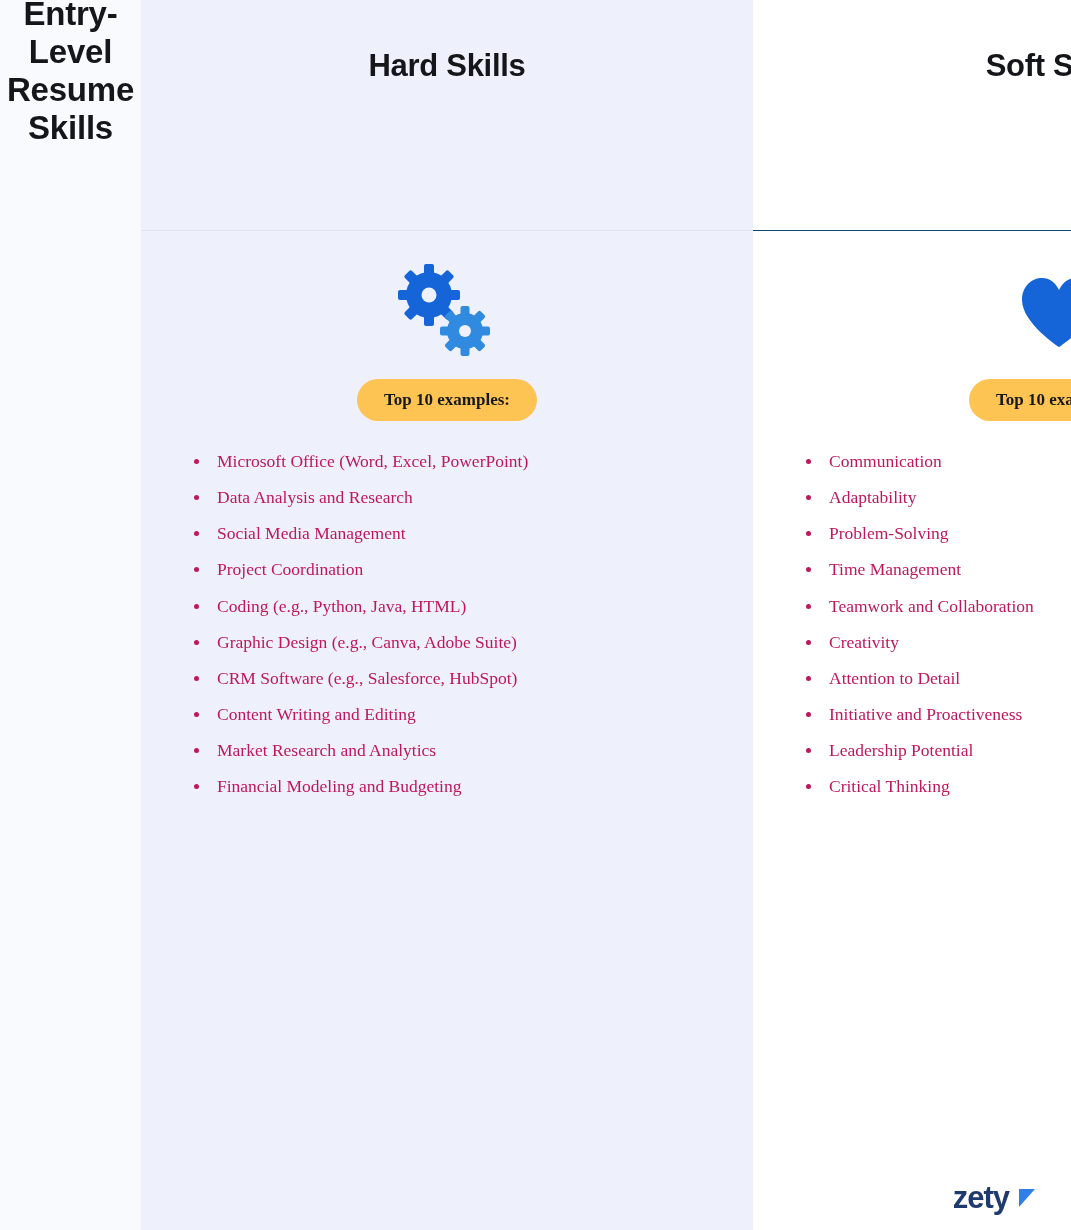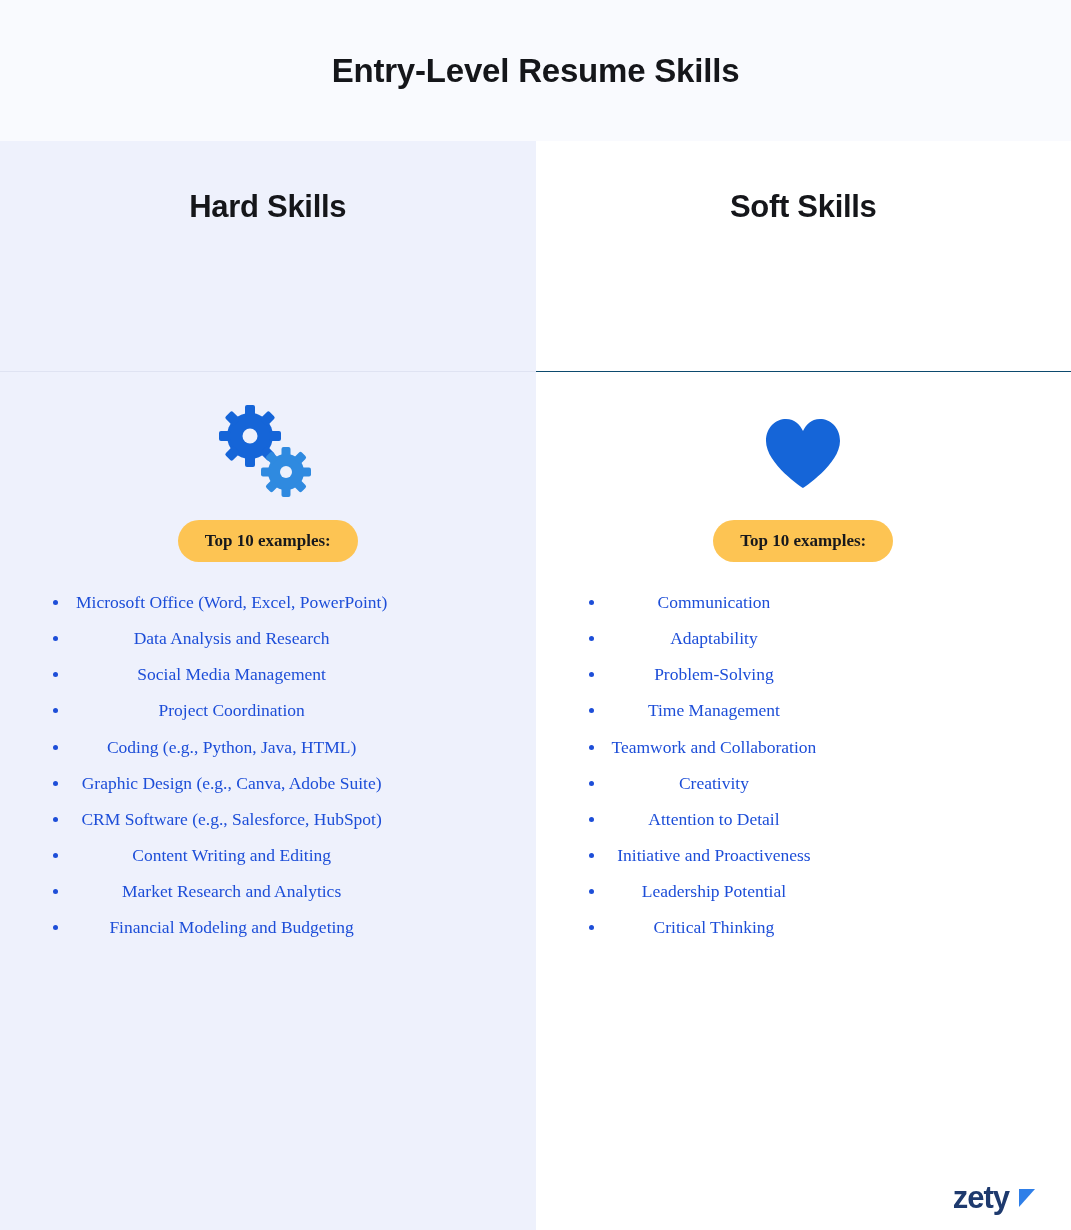--- a/index.html
+++ b/index.html
@@ -13,21 +13,20 @@
     font-family: "Liberation Sans", sans-serif;
     color: #1a1a1a;
     overflow: hidden;
     position: relative;
   }
   .page {
     width: 1071px;
     height: 1230px;
     position: relative;
     display: flex;
-    flex-direction: column;
   }
   
   .header {
     height: 141px;
     flex: 0 0 141px;
     background: #f9fafe;
     display: flex;
     align-items: center;
     justify-content: center;
   }
@@ -109,24 +108,23 @@
   }
   ul.skills {
     margin: 0;
     padding: 0 0 0 26px;
     align-self: flex-start;
     max-width: 360px;
   }
   ul.skills li {
     font-size: 17.5px;
     line-height: 1.38;
-    color: #1d4ed8;
+    color: #be185d;
     margin-bottom: 12px;
     padding-left: 6px;
-    text-align: center;
   }
   ul.skills li::marker {
     font-size: 17px;
   }
   
   .footer {
     position: absolute;
     left: 0;
     right: 0;
     bottom: 0;

